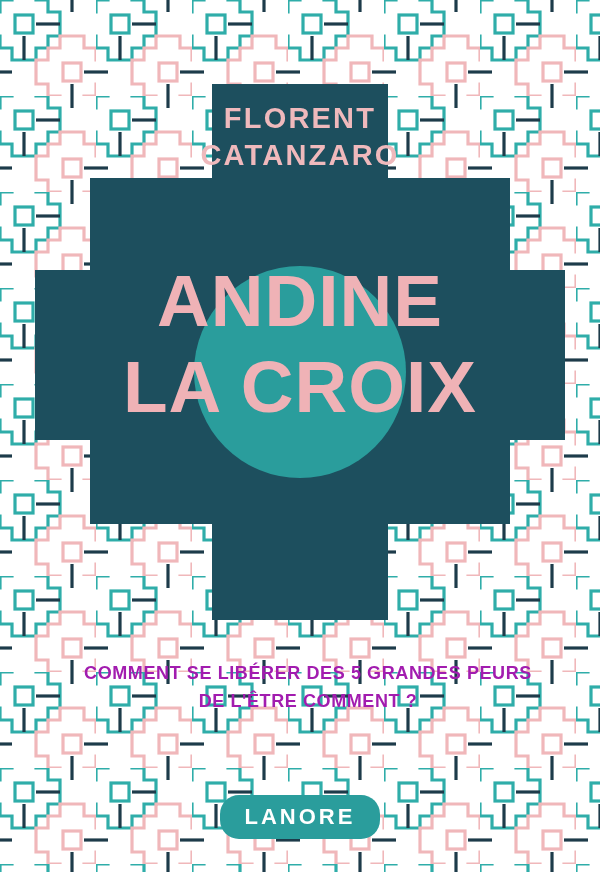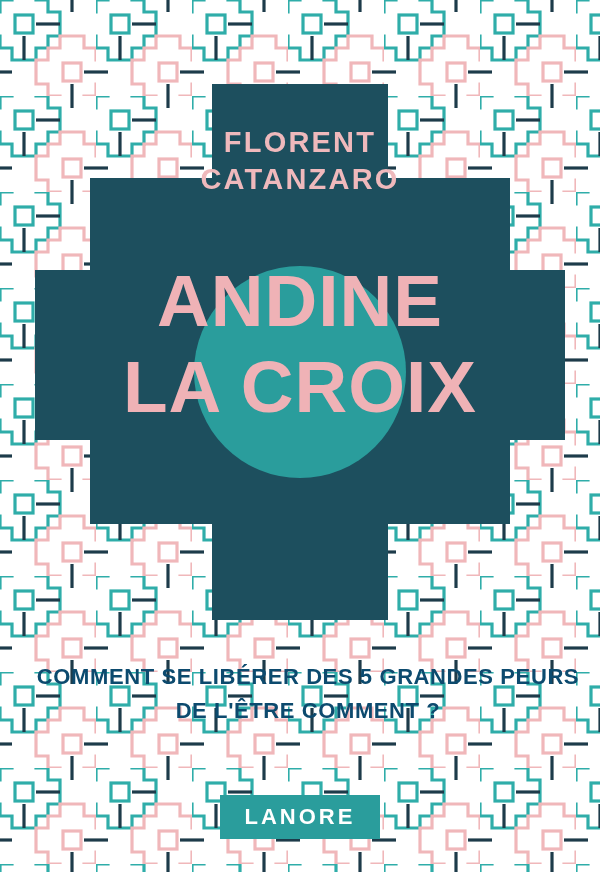--- a/index.html
+++ b/index.html
@@ -47,21 +47,20 @@
     z-index: 4;
     left: 0;
     right: 0;
     top: 100px;
     text-align: center;
     color: #efb9bc;
     font-weight: bold;
     font-size: 29px;
     letter-spacing: 2.2px;
     line-height: 1.28;
-    margin-top: 24px;
   }
   #author .line { display: block; }
 
   #title {
     position: absolute;
     z-index: 4;
     left: 0;
     right: 0;
     top: 258px;
     text-align: center;
@@ -73,41 +72,42 @@
   }
   #title .line { display: block; }
 
   #subtitle {
     position: absolute;
     z-index: 4;
     left: 0;
     right: 0;
     top: 660px;
     text-align: center;
-    color: #0c4a6e;
+    color: #a21caf;
     font-weight: bold;
-    font-size: 22px;
+    font-size: 18px;
     letter-spacing: 0.6px;
     line-height: 1.55;
     margin-left: 16px;
   }
   #subtitle .line { display: block; }
 
   #publisher-badge {
     position: absolute;
     z-index: 4;
     left: 50%;
     transform: translateX(-50%);
     top: 795px;
     width: 160px;
     height: 44px;
     background: #2a9d9c;
     display: flex;
     align-items: center;
     justify-content: center;
+    border-radius: 19px;
   }
   #publisher-badge .label {
     color: #ffffff;
     font-weight: bold;
     font-size: 22px;
     letter-spacing: 3px;
   }
 </style>
 </head>
 <body>

